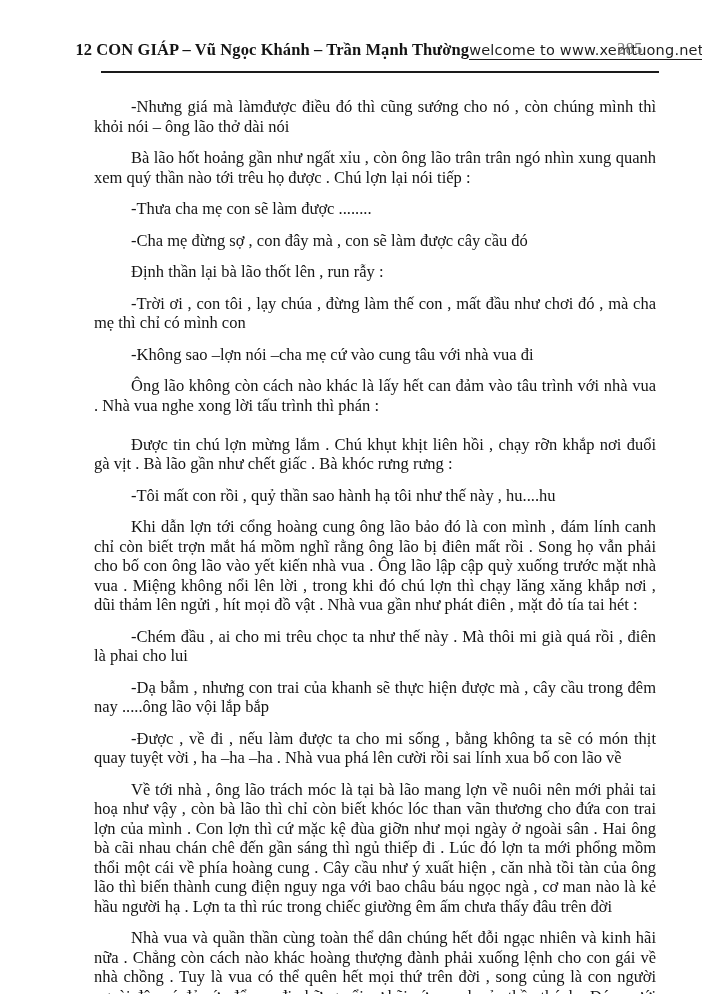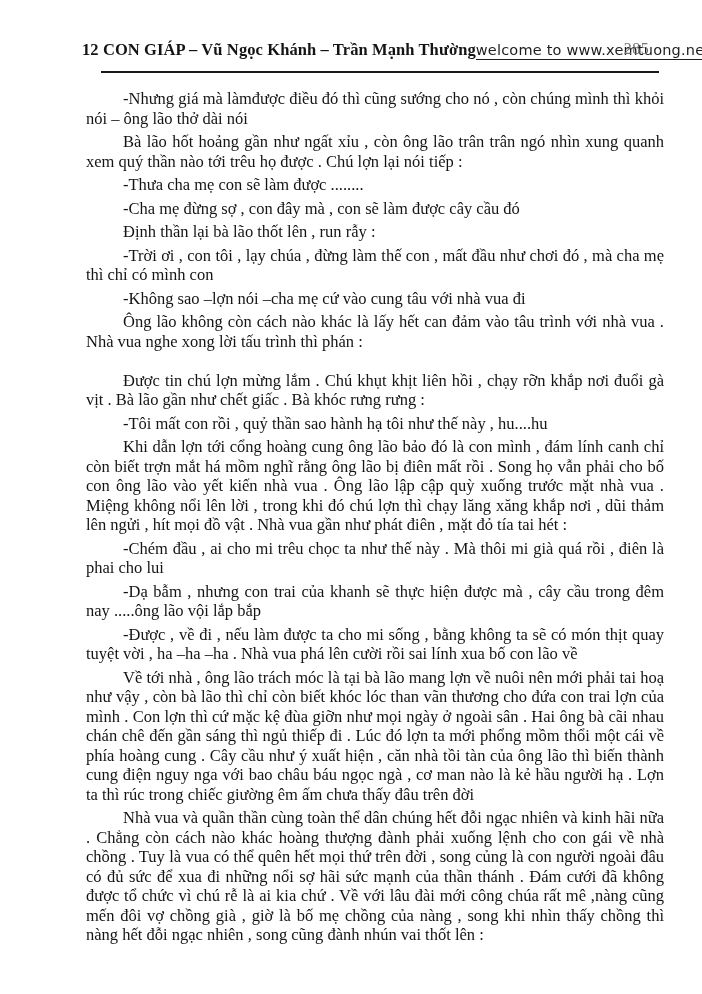--- a/index.html
+++ b/index.html
@@ -12,21 +12,21 @@
     font-family: "Liberation Serif", serif;
     color: #141414;
     overflow: hidden;
   }
   .header-row {
     position: absolute;
     left: 82px;
     top: 40px;
     width: 615px;
     display: flex;
-    justify-content: flex-start;
+    justify-content: center;
     align-items: baseline;
     white-space: nowrap;
   }
   .book-title {
     font-weight: bold;
     font-size: 16.5px;
     letter-spacing: 0.1px;
   }
   .welcome-wrap {
     position: relative;
@@ -61,21 +61,21 @@
   .page-body {
     position: absolute;
     left: 82px;
     top: 85px;
     width: 586px;
     font-size: 16.5px;
     line-height: 19.5px;
     text-align: justify;
   }
   .page-body p.para {
-    margin: 4px;
+    margin: 12px;
     text-indent: 37px;
   }
   .page-body p.para.gap {
     margin-top: 19.5px;
   }
 </style>
 </head>
 <body>
 
 <div class="page">

